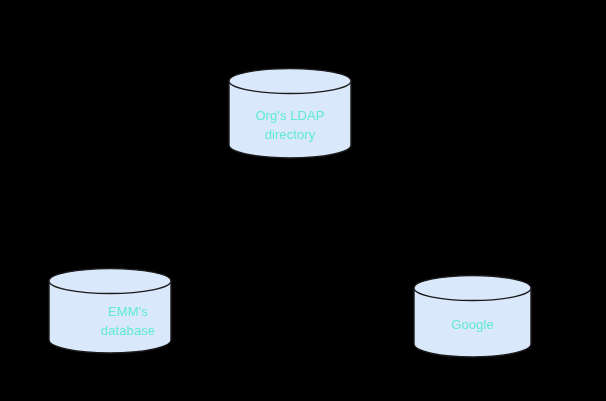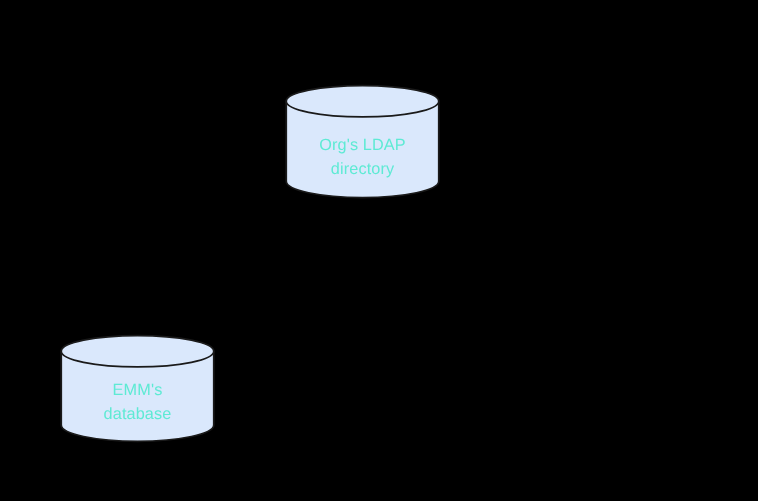--- a/index.html
+++ b/index.html
@@ -46,23 +46,30 @@
 
   <div class="cylinder" style="left:228px; top:68px; width:124px; height:90px;">
     <svg width="124" height="90" viewBox="0 0 124 90">
       <path d="M 1 13 L 1 77 A 61 13 0 0 0 123 77 L 123 13 Z" fill="#dae8fc" stroke="#1a1a1a" stroke-width="1.4"></path>
       <ellipse cx="62" cy="13" rx="61" ry="12.5" fill="#dae8fc" stroke="#1a1a1a" stroke-width="1.4"></ellipse>
     </svg>
     <div class="cyl-label" style="top:38px;">Org's LDAP
 directory</div>
   </div>
 
-  <div class="cylinder" style="left:48px; top:268px; width:124px; height:85px;">
+  <div class="cylinder" style="left:48px; top:268px; width:124px; height:85px;padding-left:36px;">
     <svg width="124" height="85" viewBox="0 0 124 85">
       <path d="M 1 13 L 1 72 A 61 13 0 0 0 123 72 L 123 13 Z" fill="#dae8fc" stroke="#1a1a1a" stroke-width="1.4"></path>
       <ellipse cx="62" cy="13" rx="61" ry="12.5" fill="#dae8fc" stroke="#1a1a1a" stroke-width="1.4"></ellipse>
     </svg>
     <div class="cyl-label" style="top:34px;">EMM's
 database</div>
   </div>
 
+  <div class="cylinder" style="left:413px; top:275px; width:119px; height:82px;">
+    <svg width="119" height="82" viewBox="0 0 119 82">
+      <path d="M 1 13 L 1 69 A 58.5 13 0 0 0 118 69 L 118 13 Z" fill="#dae8fc" stroke="#1a1a1a" stroke-width="1.4"></path>
+      <ellipse cx="59.5" cy="13" rx="58.5" ry="12.5" fill="#dae8fc" stroke="#1a1a1a" stroke-width="1.4"></ellipse>
+    </svg>
+    <div class="cyl-label" style="top:40px;">Google</div>
+  </div>
 
 </div>
 
 </body></html>

